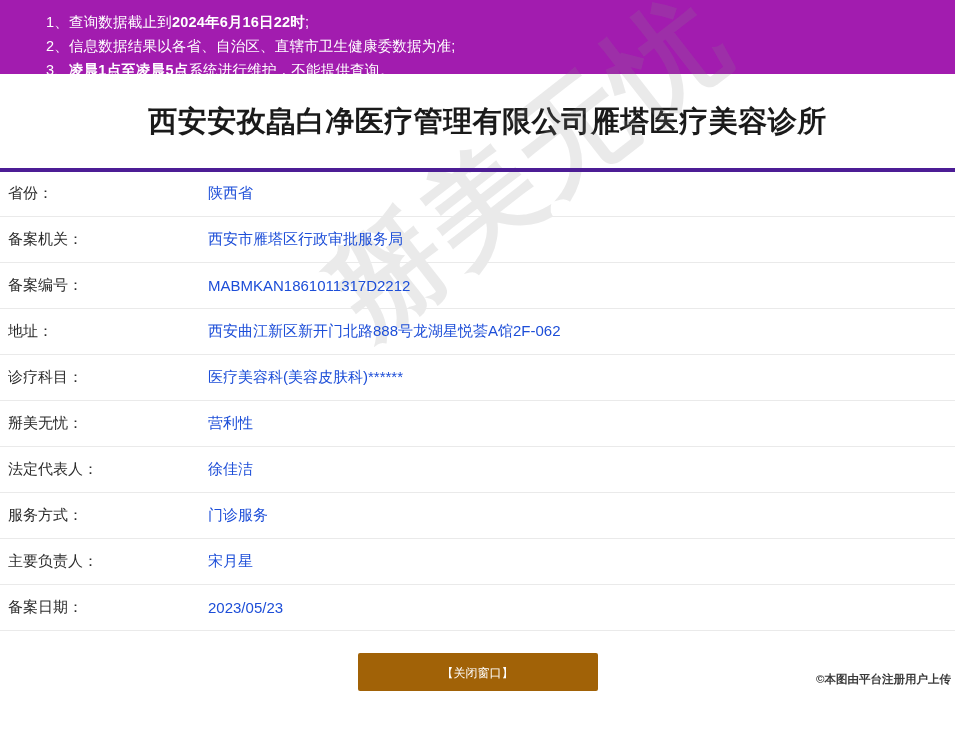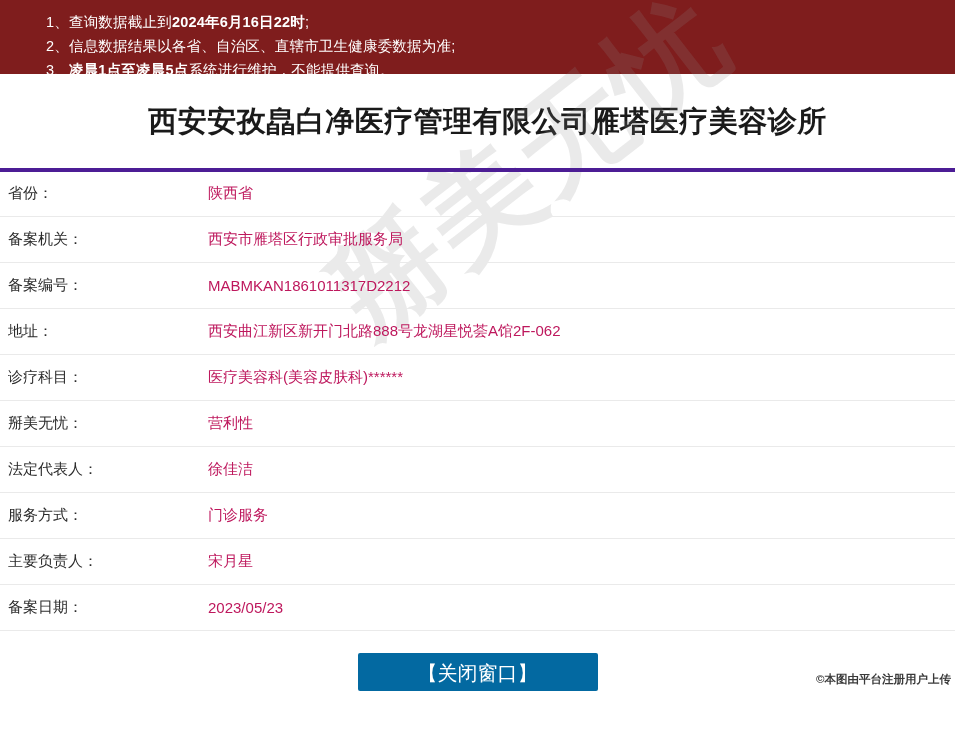--- a/index.html
+++ b/index.html
@@ -11,21 +11,21 @@
     height: 751px;
     background: #ffffff;
     font-family: "Liberation Sans", sans-serif;
     color: #222;
     overflow: hidden;
     position: relative;
   }
 
   
   .notice {
-    background: #7f1d1d;
+    background: #a21caf;
     color: #ffffff;
     padding: 10px 0 12px 0;
     height: 74px;
     box-sizing: border-box;
   }
   .notice-line {
     font-size: 14.5px;
     line-height: 24px;
     padding-left: 46px;
     white-space: nowrap;
@@ -70,21 +70,21 @@
   .info-table tr:first-child td {
     border-top: 4px solid #4c1d95;
   }
   td.label {
     width: 190px;
     padding-left: 8px;
     color: #2b2b2b;
   }
   td.value {
     padding-left: 10px;
-    color: #be185d;
+    color: #1d4ed8;
   }
 
   
   .watermark {
     position: absolute;
     left: 300px;
     top: 250px;
     font-size: 112px;
     font-weight: bold;
     color: rgba(140, 140, 140, 0.18);
@@ -100,23 +100,23 @@
   .footer {
     padding-top: 22px;
     text-align: center;
     position: relative;
   }
   .close-btn {
     display: inline-block;
     width: 240px;
     height: 38px;
     line-height: 38px;
-    background: #0369a1;
+    background: #a16207;
     color: #ffffff;
-    font-size: 20px;
+    font-size: 12px;
     border: none;
     border-radius: 2px;
     cursor: pointer;
     font-family: "Liberation Sans", sans-serif;
   }
   .corner-note {
     position: absolute;
     right: 4px;
     bottom: 4px;
     font-size: 11.5px;

